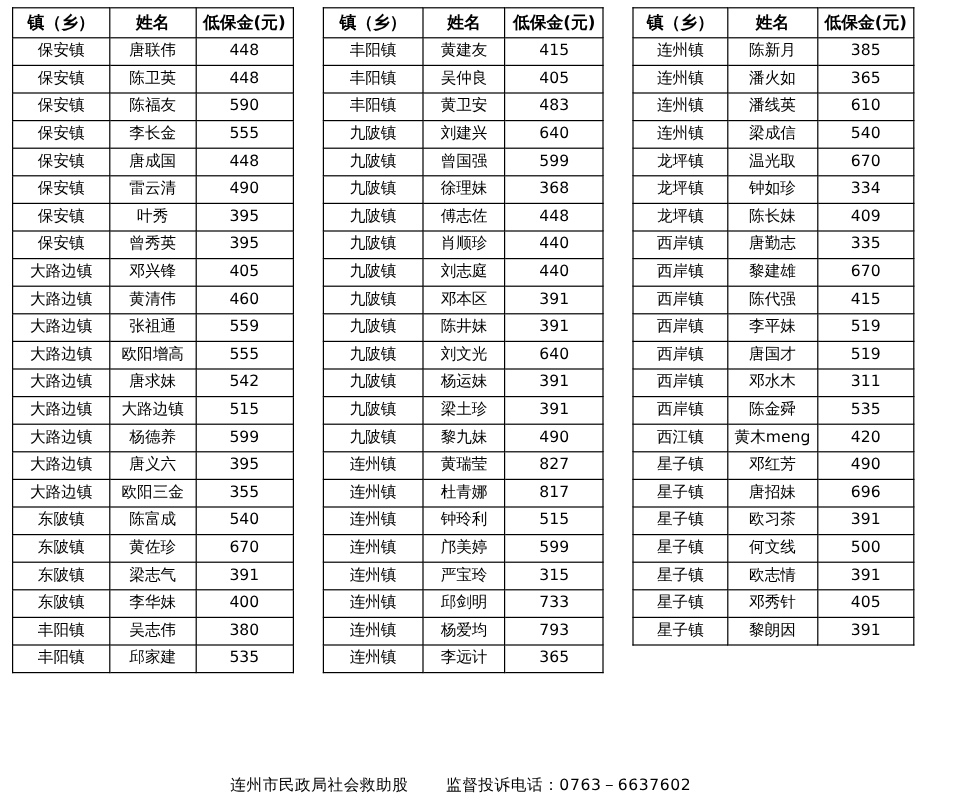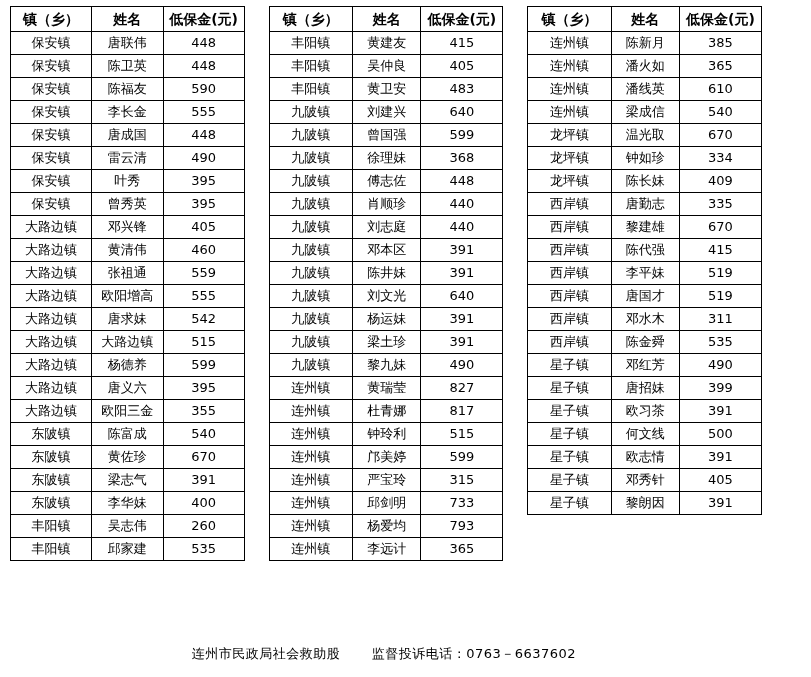--- a/index.html
+++ b/index.html
@@ -184,21 +184,21 @@
             <td>391</td>
           </tr>
         <tr>
             <td>东陂镇</td>
             <td>李华妹</td>
             <td>400</td>
           </tr>
         <tr>
             <td>丰阳镇</td>
             <td>吴志伟</td>
-            <td>260</td>
+            <td>380</td>
           </tr>
         <tr>
             <td>丰阳镇</td>
             <td>邱家建</td>
             <td>535</td>
           </tr>
       </tbody>
     </table>
 
     <table class="block">
@@ -401,28 +401,33 @@
             <td>西岸镇</td>
             <td>邓水木</td>
             <td>311</td>
           </tr>
         <tr>
             <td>西岸镇</td>
             <td>陈金舜</td>
             <td>535</td>
           </tr>
         <tr>
+            <td>西江镇</td>
+            <td>黄木meng</td>
+            <td>420</td>
+          </tr>
+        <tr>
             <td>星子镇</td>
             <td>邓红芳</td>
             <td>490</td>
           </tr>
         <tr>
             <td>星子镇</td>
             <td>唐招妹</td>
-            <td>399</td>
+            <td>696</td>
           </tr>
         <tr>
             <td>星子镇</td>
             <td>欧习茶</td>
             <td>391</td>
           </tr>
         <tr>
             <td>星子镇</td>
             <td>何文线</td>
             <td>500</td>

